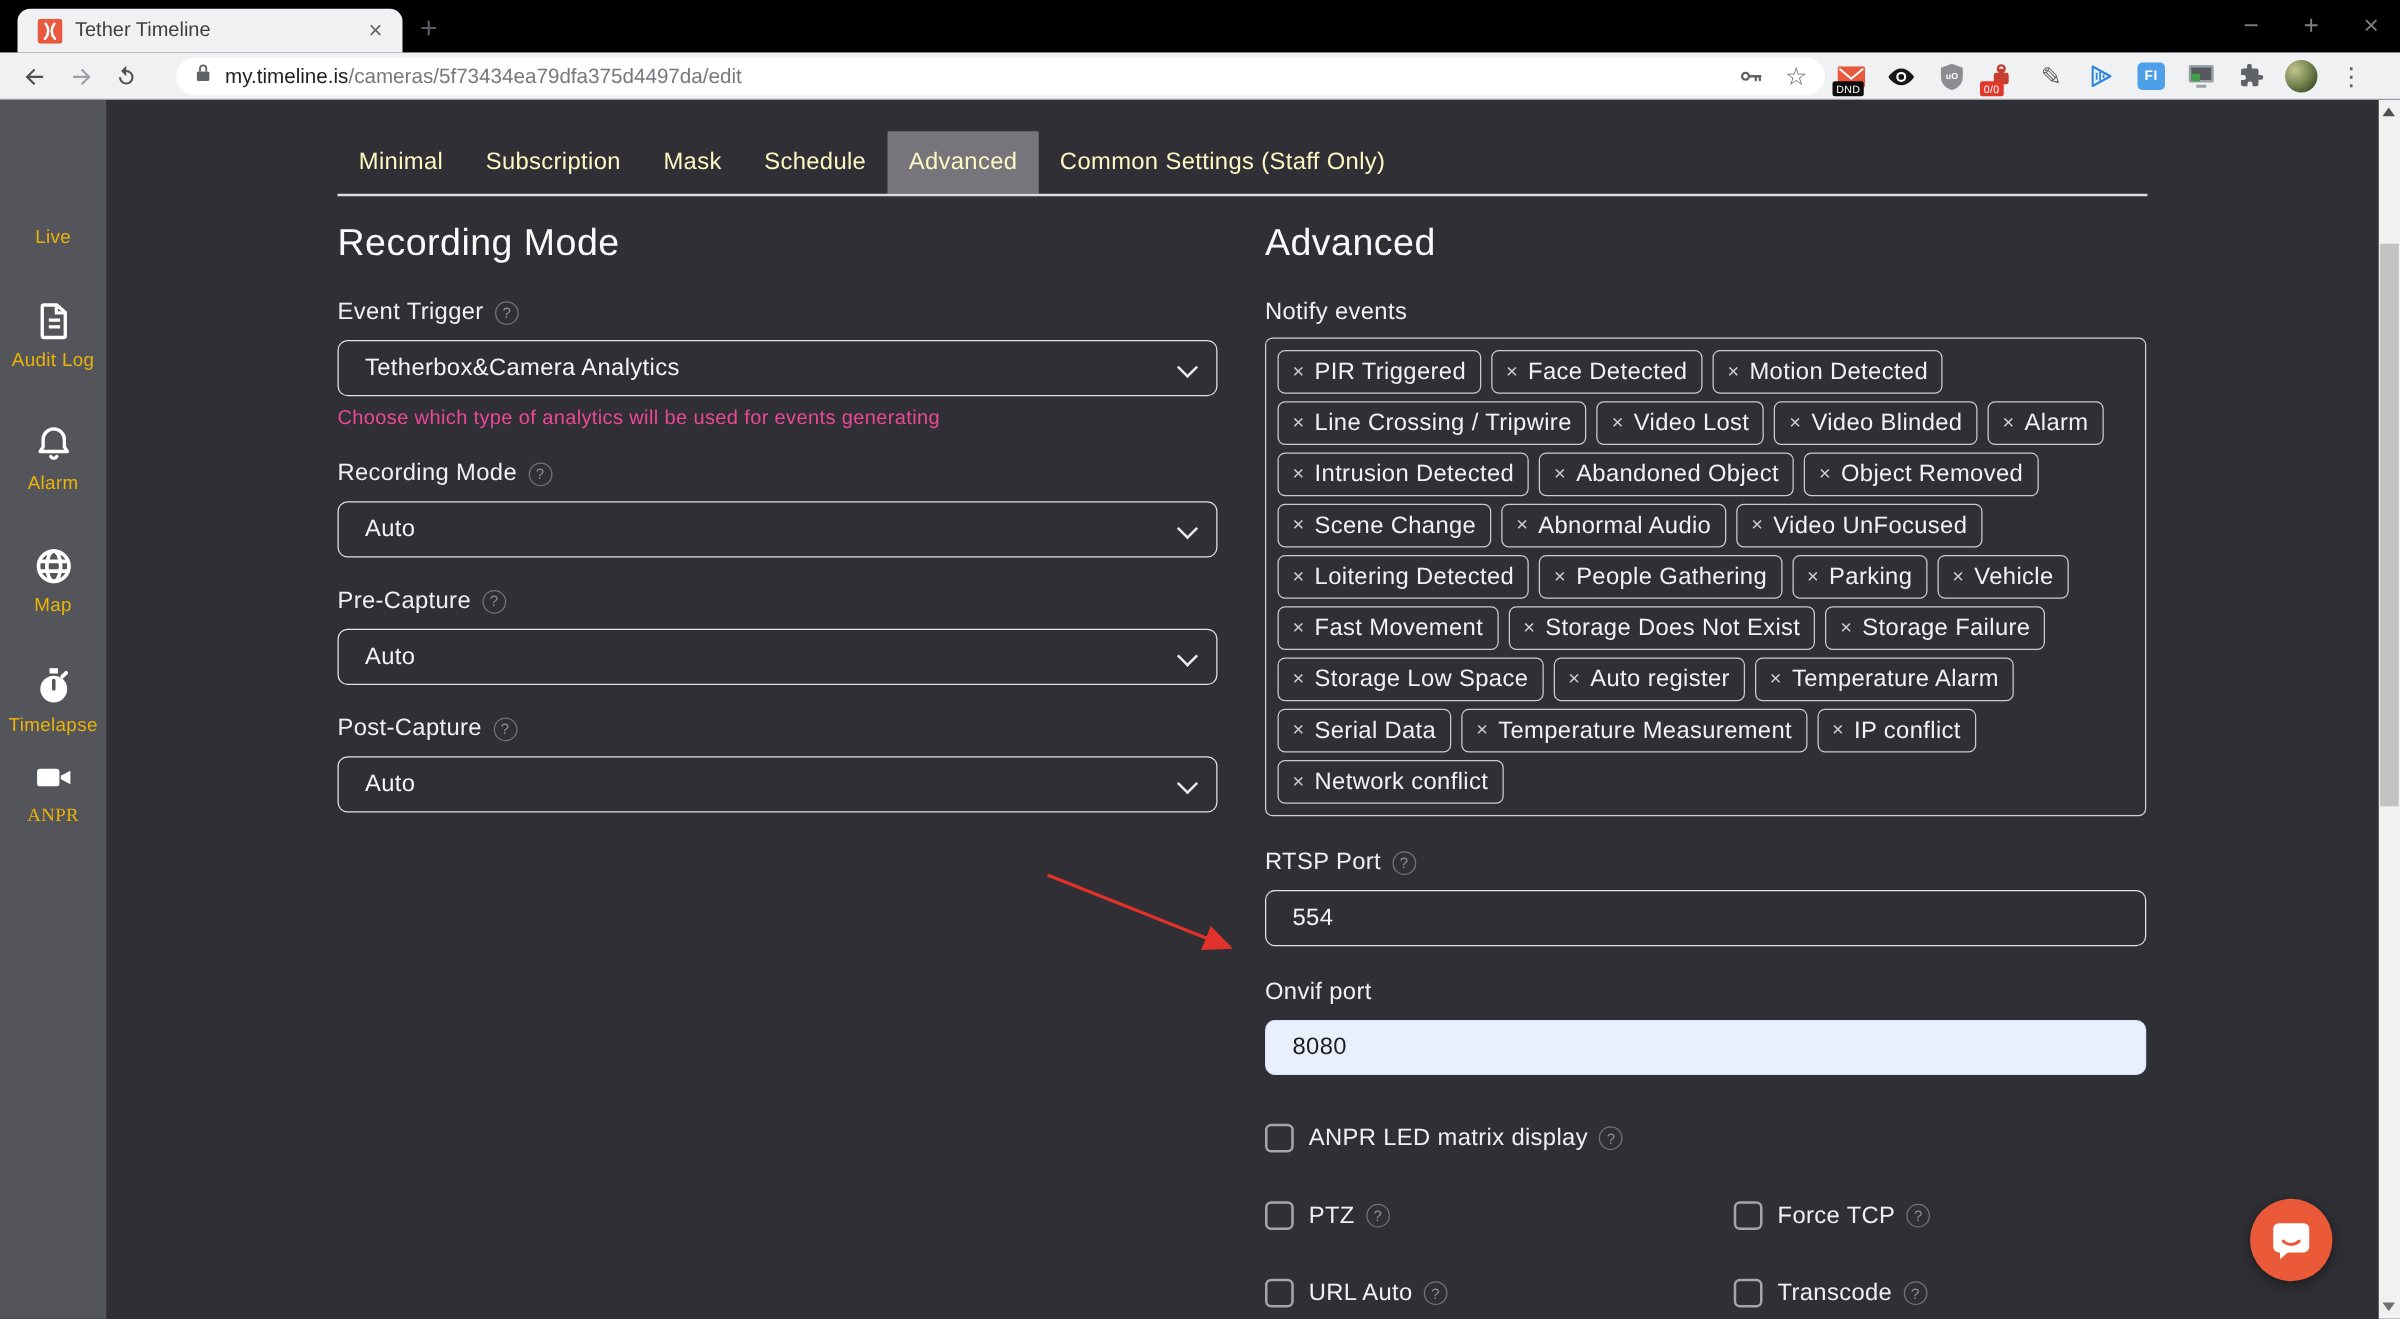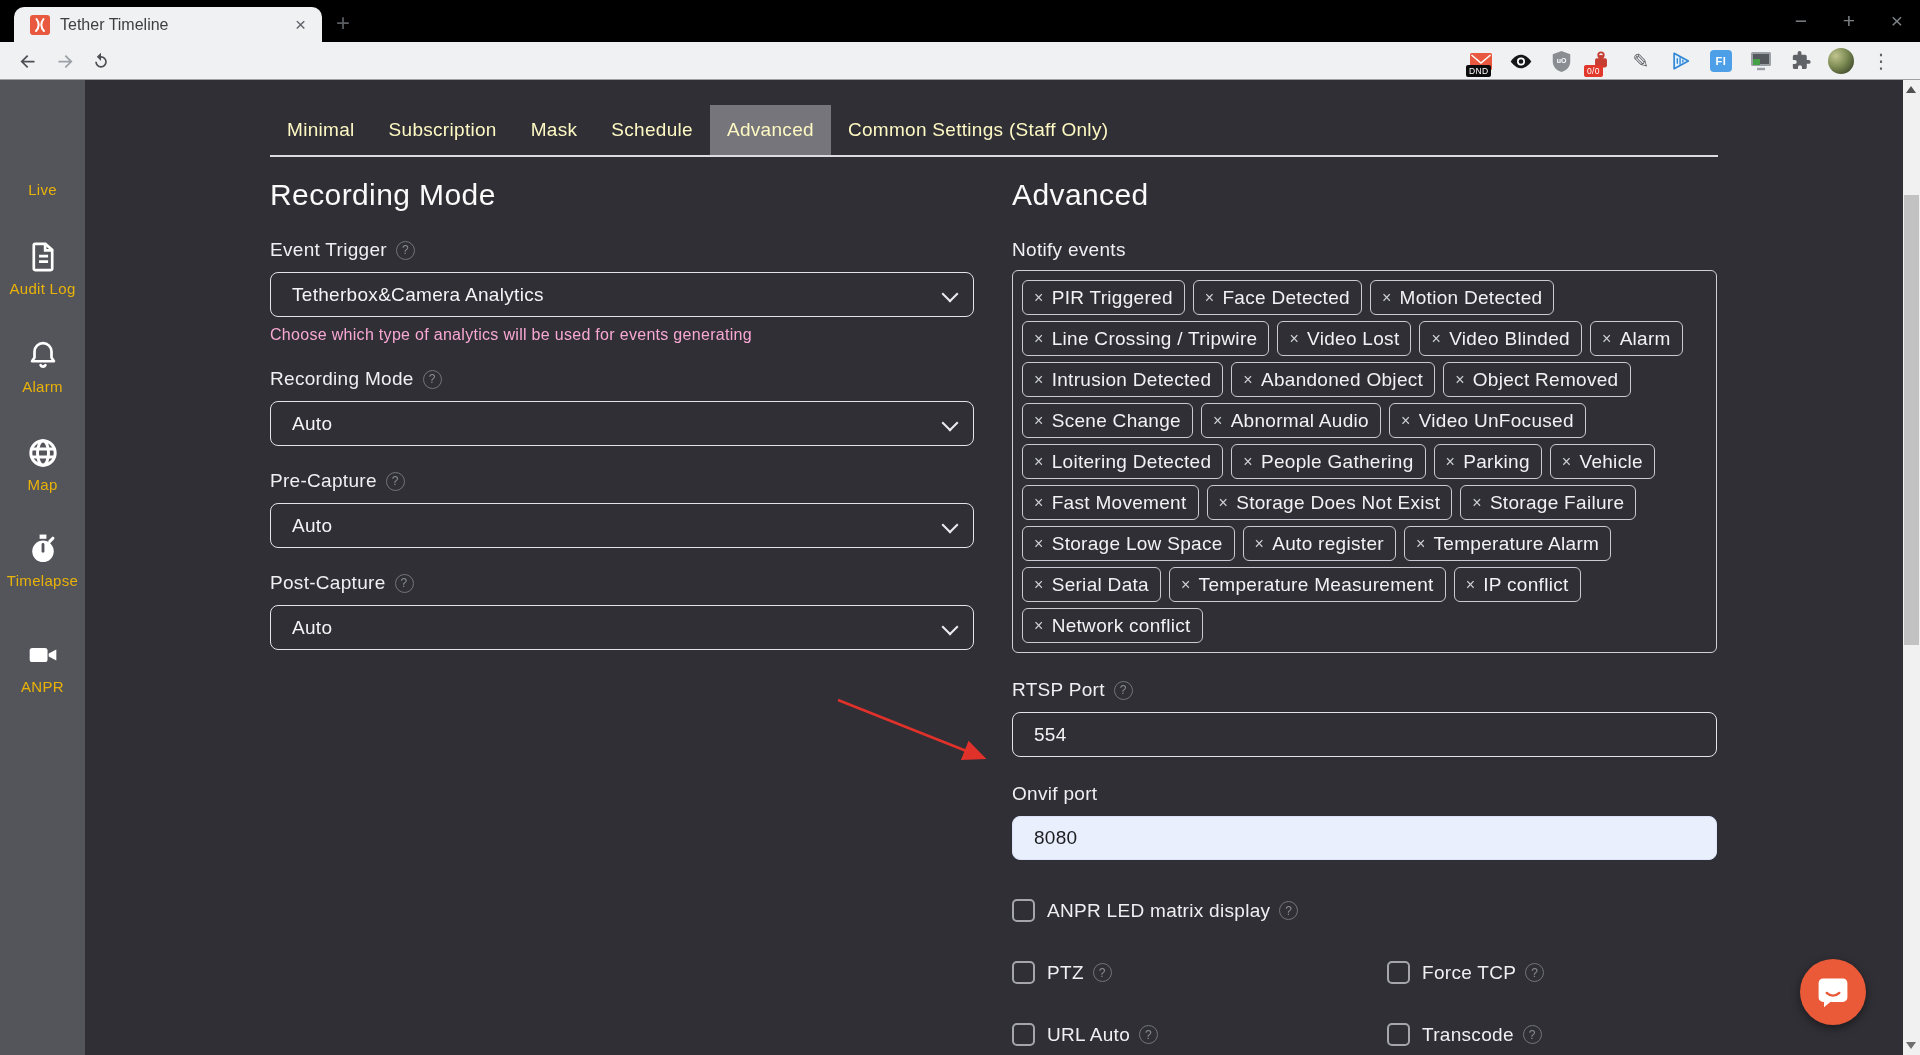--- a/index.html
+++ b/index.html
@@ -57,21 +57,21 @@
   .col{position:absolute;top:98px;}
   #colL{left:185px;width:704px;} #colR{left:927px;width:705px;}
   h1.sect{font-size:30px;font-weight:400;color:#fafafb;margin:0 0 27px;letter-spacing:.4px;}
   .flabel{font-size:19px;color:#f0f0f3;display:flex;align-items:center;margin-bottom:11px;}
   .help{width:19px;height:19px;border:1.5px solid #73737b;border-radius:50%;color:#8c8c94;font-size:12px;
         display:inline-flex;align-items:center;justify-content:center;margin-left:9px;box-sizing:border-box;flex:none;}
   .sel{position:relative;display:flex;align-items:center;height:45px;border:1px solid #e3e4e9;border-radius:8px;
        padding:0 21px;font-size:19px;color:#f4f4f6;box-sizing:border-box;}
   .sel .chev{position:absolute;right:17px;top:15px;width:10px;height:10px;
              border-right:2px solid #ececf0;border-bottom:2px solid #ececf0;transform:rotate(45deg);}
-  .hint{font-size:16px;color:#f9a8d4;margin-top:9px;}
+  .hint{font-size:16px;color:#ec4899;margin-top:9px;}
   .field{margin-bottom:24px;}
   .tin{display:block;width:100%;height:45px;border:1px solid #e3e4e9;border-radius:8px;background:transparent;
        color:#f4f4f6;font-size:19px;padding:0 21px;box-sizing:border-box;font-family:inherit;letter-spacing:.3px;outline:none;}
   .tin.onvif{background:#e9effc;color:#1b1c1f;border-color:#dbe4f8;height:44px;}
   .tagsbox{border:1px solid #cfd0d8;border-radius:6px;padding:6px 5px;margin-top:9px;}
   .chip{display:inline-flex;align-items:center;height:33px;border:1px solid #c9cad3;border-radius:6px;
         padding:0 11px;margin:3px 4px;font-size:19px;color:#f2f2f4;}
   .chip .x{font-size:16px;color:#cfd0d8;margin-right:8px;}
   .cbrow{display:grid;grid-template-columns:375px 1fr;margin-top:39px;}
   .cbrow.single{grid-template-columns:1fr;}
@@ -115,20 +115,36 @@
   <span class="navbtn" id="fwd">
     <svg width="21" height="21" viewBox="0 0 24 24">
         <path d="M4 13h12.2l-5.1 5.1 1.4 1.4L20 12l-7.5-7.5-1.4 1.4 5.1 5.1H4z" fill="#9aa0a6"></path>
       </svg>
   </span>
   <span class="navbtn" id="reload">
     <svg width="20" height="20" viewBox="0 0 24 24">
         <path d="M12 6V2L7 7l5 5V8a5 5 0 1 1-5 5H5a7 7 0 1 0 7-7z" fill="#4c5054"></path>
       </svg>
   </span>
+  <div class="omnibox">
+    <span class="lock">
+      <svg width="15" height="17" viewBox="0 0 24 26">
+          <rect x="4" y="11" width="16" height="12" rx="2" fill="#5f6368"></rect>
+      <path d="M8 11V7a4 4 0 0 1 8 0v4" stroke="#5f6368" stroke-width="2.4" fill="none"></path>
+        </svg>
+    </span>
+    <span class="url"><span class="host">my.timeline.is</span><span class="path">/cameras/5f73434ea79dfa375d4497da/edit</span></span>
+    <span class="omni-ic">
+      <svg width="22" height="22" viewBox="0 0 24 24">
+          <circle cx="7" cy="12" r="3" fill="none" stroke="#5f6368" stroke-width="2"></circle>
+      <path d="M10 12h10M16 12v3.4M19.5 12v3.4" stroke="#5f6368" stroke-width="2" fill="none" stroke-linecap="round"></path>
+        </svg>
+    </span>
+    <span class="omni-ic star">☆</span>
+  </div>
   <div class="extrow">
       <div class="ext">
         <svg width="22" height="17" viewBox="0 0 22 17">
           <rect width="22" height="17" rx="1.5" fill="#e8593f"></rect>
           <path d="M1.5 2l9.5 8 9.5-8" stroke="#fff" stroke-width="1.6" fill="none"></path>
         </svg>
         <span class="badge">DND</span>
       </div>
       <div class="ext">
         <svg width="24" height="15" viewBox="0 0 24 15">
@@ -215,21 +231,21 @@
       </div>
       <div class="side-item" style="top: 452px;">
         <span class="ic"><svg viewBox="0 0 24 24" width="34" height="34">
             <rect x="9.6" y="1.8" width="4.8" height="3" fill="#fff"></rect>
             <path d="M16.8 6.6l2.2-2.2" stroke="#fff" stroke-width="2.2" stroke-linecap="round"></path>
             <circle cx="12" cy="13.6" r="7.6" fill="#fff"></circle>
             <path d="M12 13.6V8.8" stroke="#54545b" stroke-width="2" stroke-linecap="round"></path>
           </svg></span>
         <span class="lbl">Timelapse</span>
       </div>
-      <div class="side-item" style="top: 558px;">
+      <div class="side-item" style="top: 525px; font-family: Liberation Serif, serif;">
         <span class="ic"><svg viewBox="0 0 24 24" width="34" height="34">
             <rect x="2.6" y="7" width="12.6" height="10" rx="1.8" fill="#fff"></rect>
             <path d="M16 11l5.4-2.8v7.6L16 13z" fill="#fff"></path>
           </svg></span>
         <span class="lbl">ANPR</span>
       </div>
     </div>
 
   <div id="content">
     <div class="tabbar">

